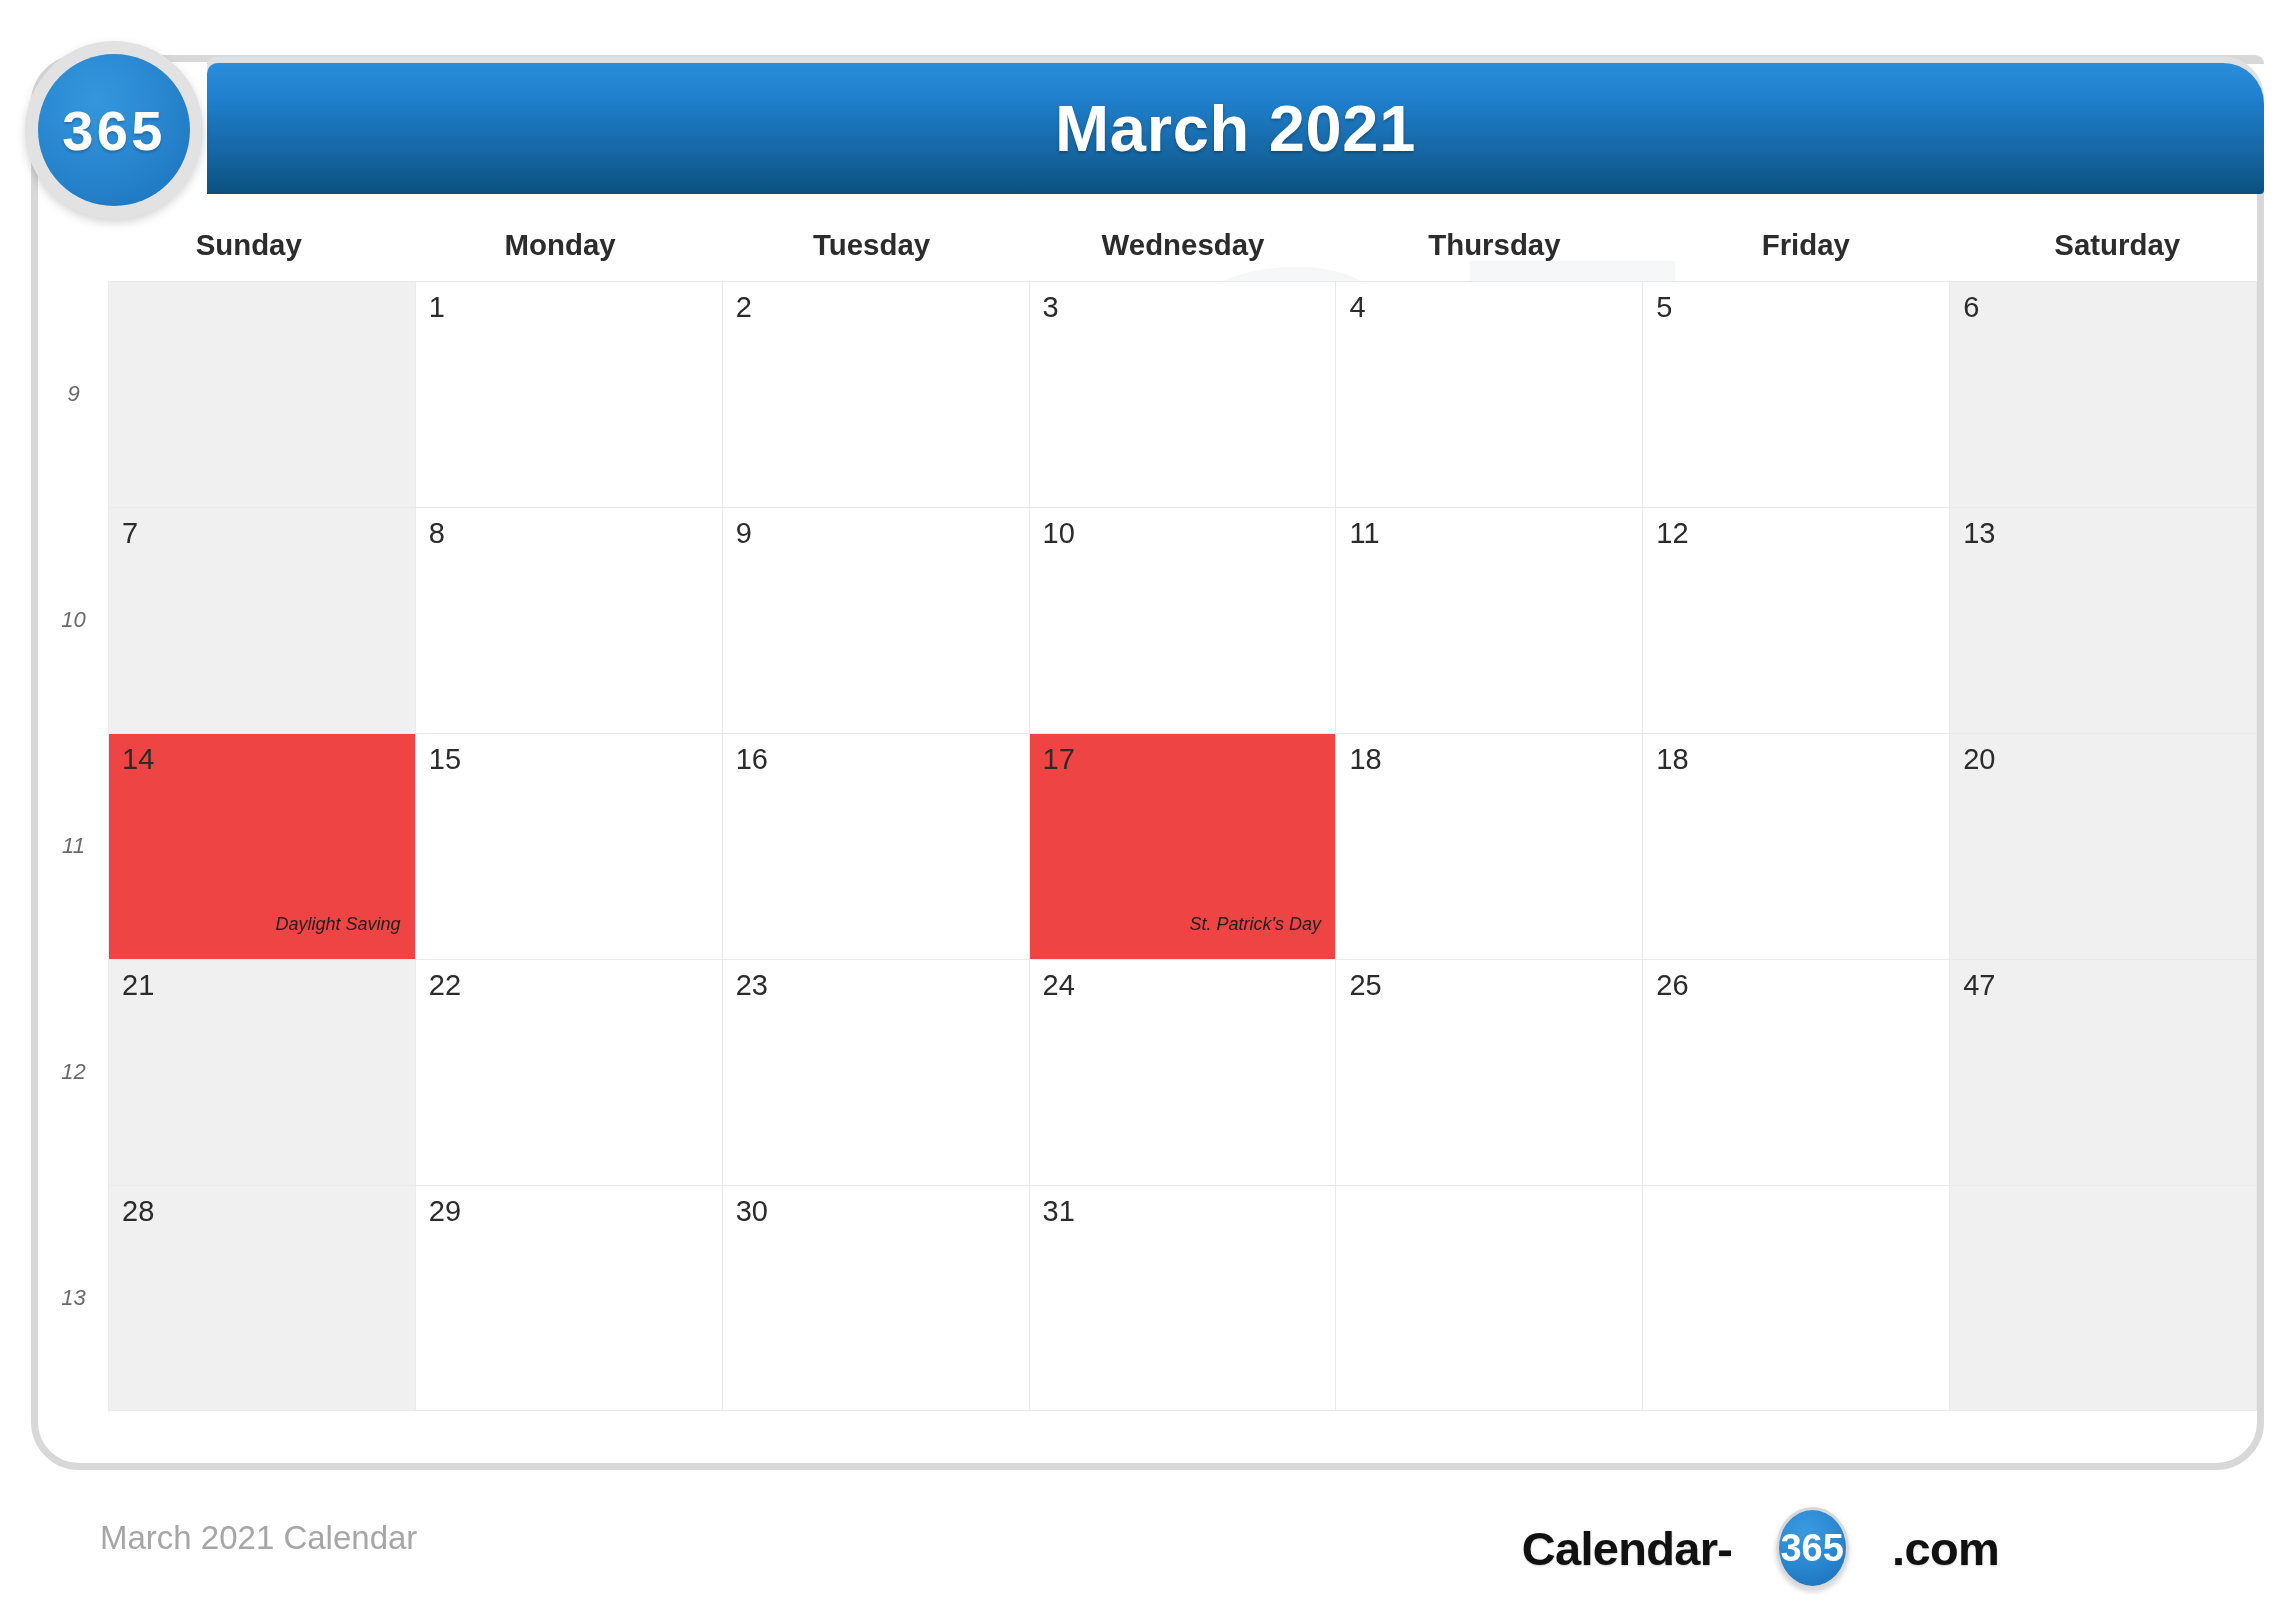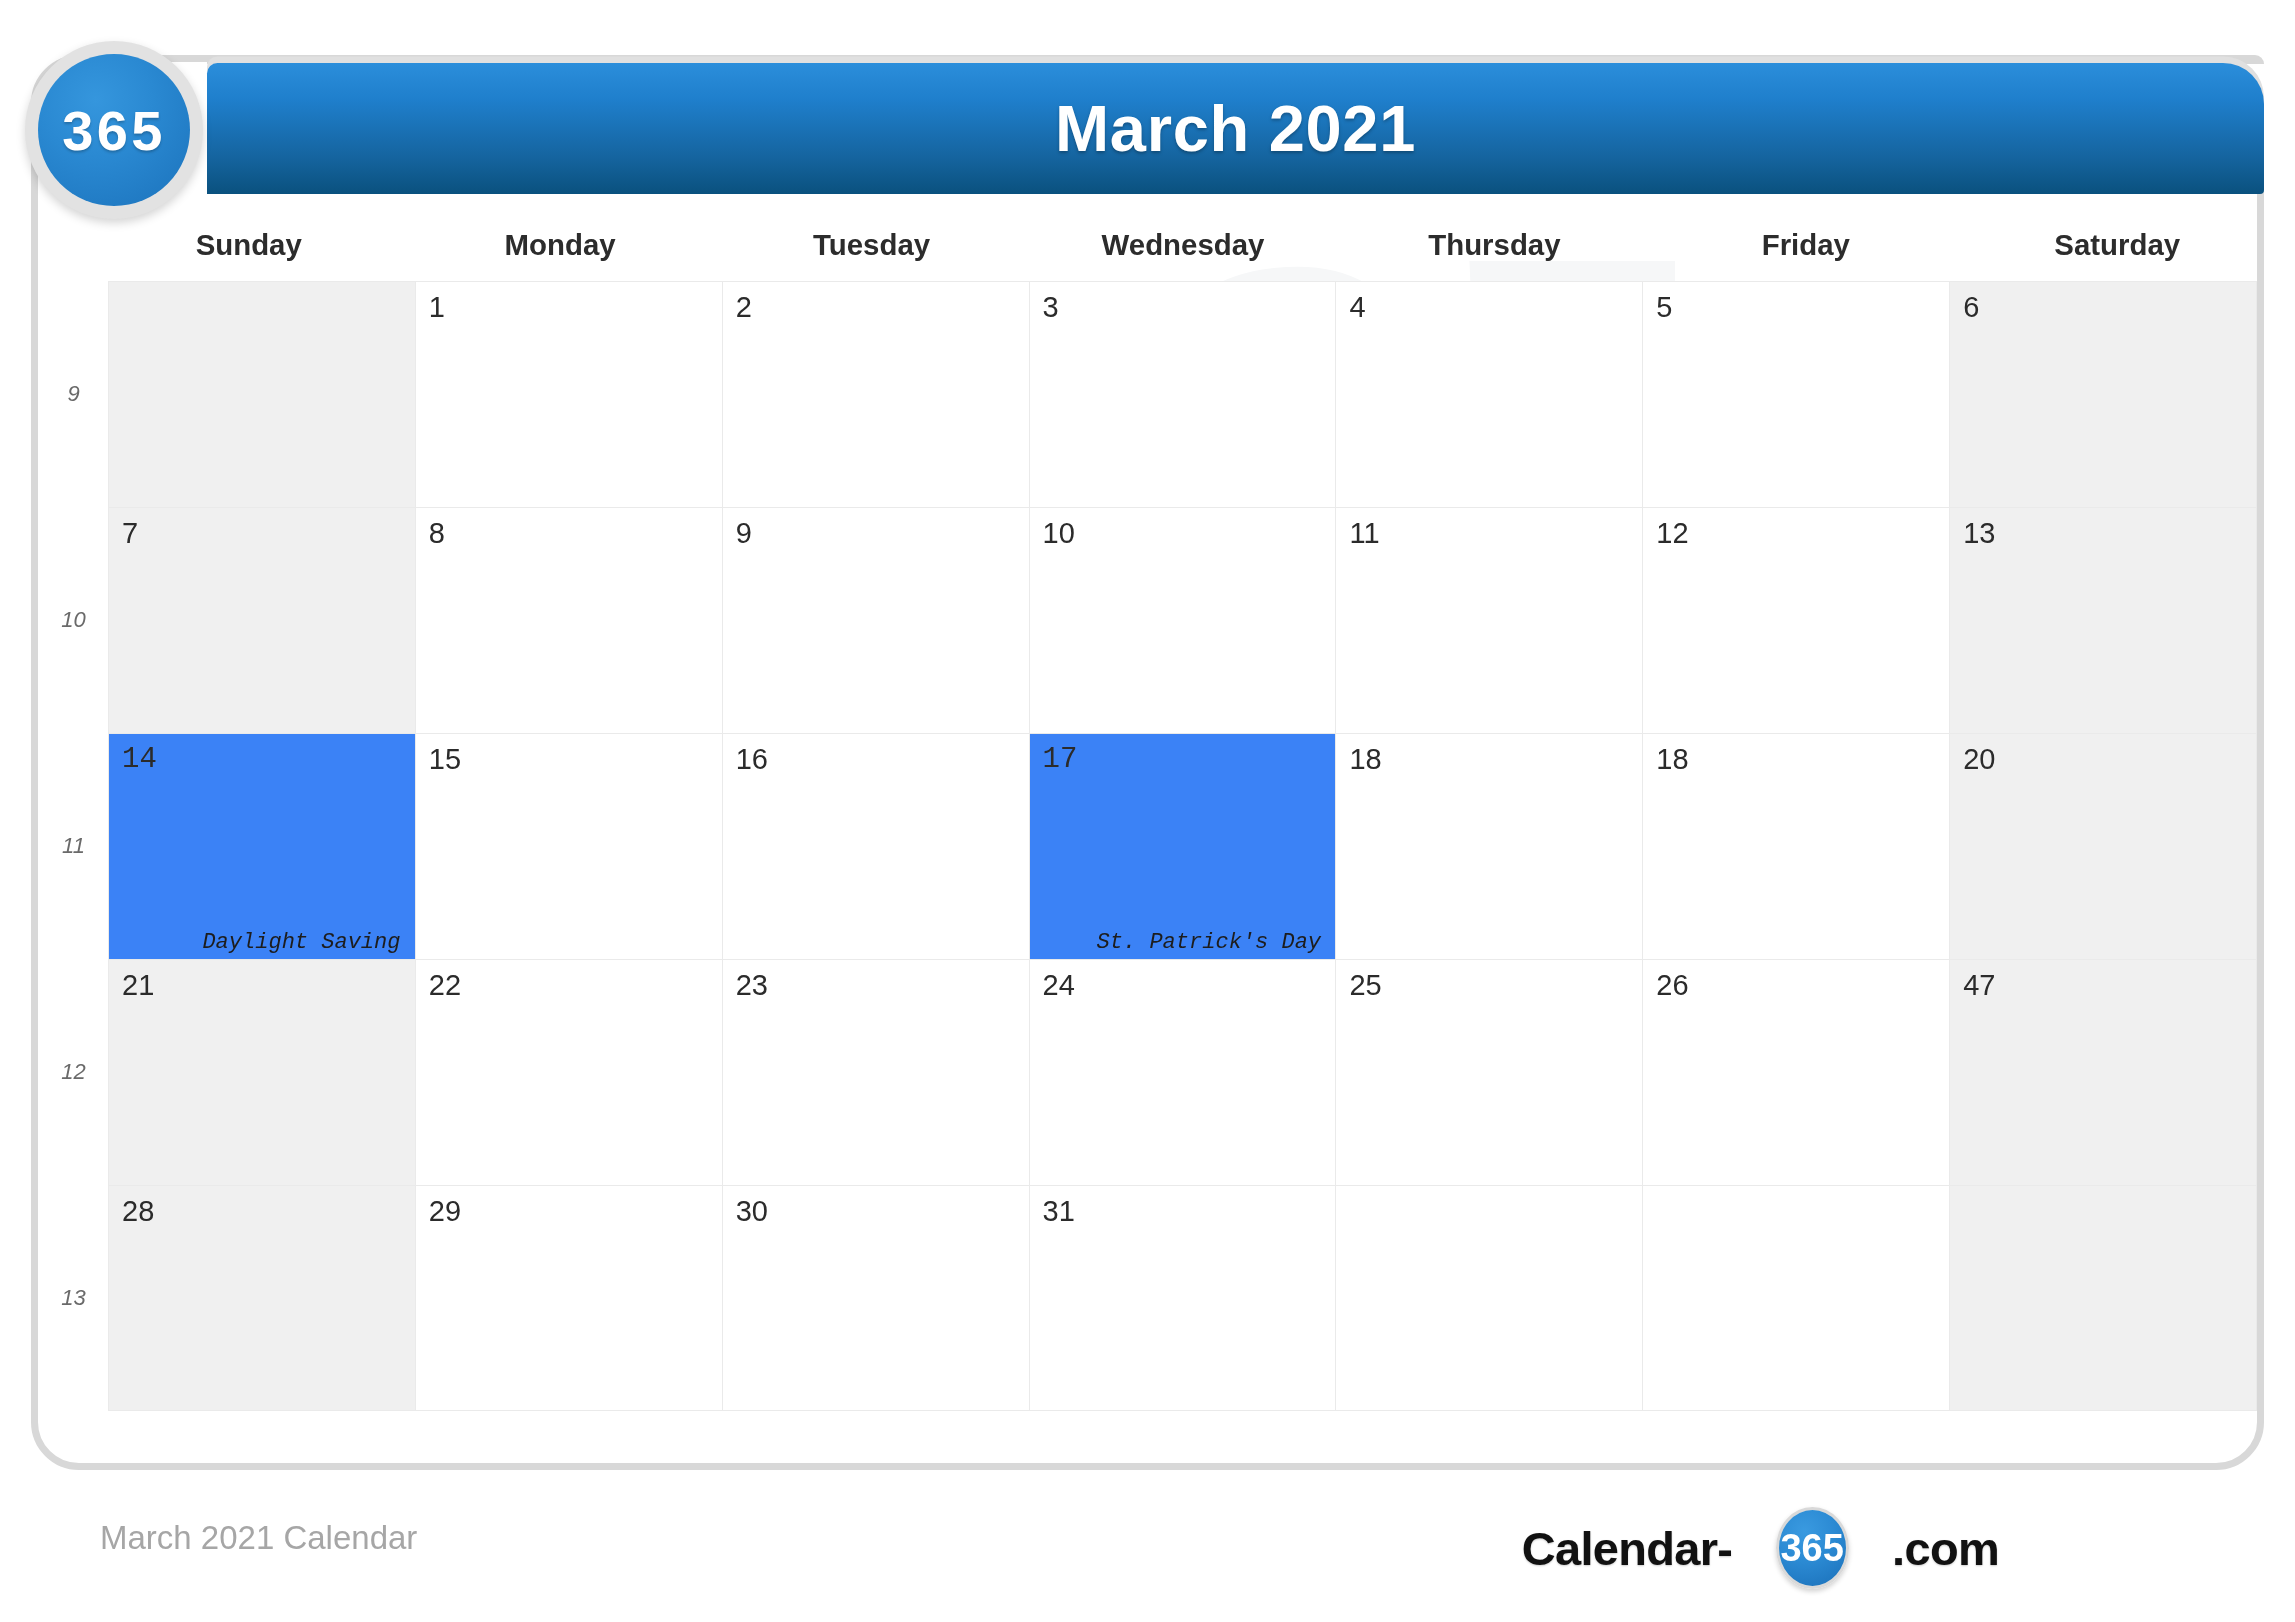--- a/index.html
+++ b/index.html
@@ -181,35 +181,35 @@
     position: relative;
     border-left: 1.3px solid #eaeaea;
     border-top: 1.3px solid #eaeaea;
     background: #ffffff;
     padding: 10.5px 13px 0 13px;
   }
   .cell:last-child { border-right: 1.3px solid #eaeaea; }
   .week-row:last-child .cell { border-bottom: 1.3px solid #eaeaea; }
 
   .cell.weekend { background: #f0f0f0; }
-  .cell.highlight { background: #3b82f6; font-family: Liberation Mono, monospace; }
+  .cell.highlight { background: #ef4444; }
   .cell.blank { background: #f0f0f0; }
   .cell.blank-plain { background: #ffffff; }
 
   .daynum {
     font-size: 29px;
     color: #2b2b2b;
     line-height: 1;
   }
 
   .event {
     position: absolute;
     right: 14.4px;
-    bottom: 4px;
-    font-size: 22px;
+    bottom: 24px;
+    font-size: 18px;
     font-style: italic;
     color: #1d1d1d;
     white-space: nowrap;
   }
 
   
   .footer {
     position: absolute;
     left: 16px;
     top: 1498px;

